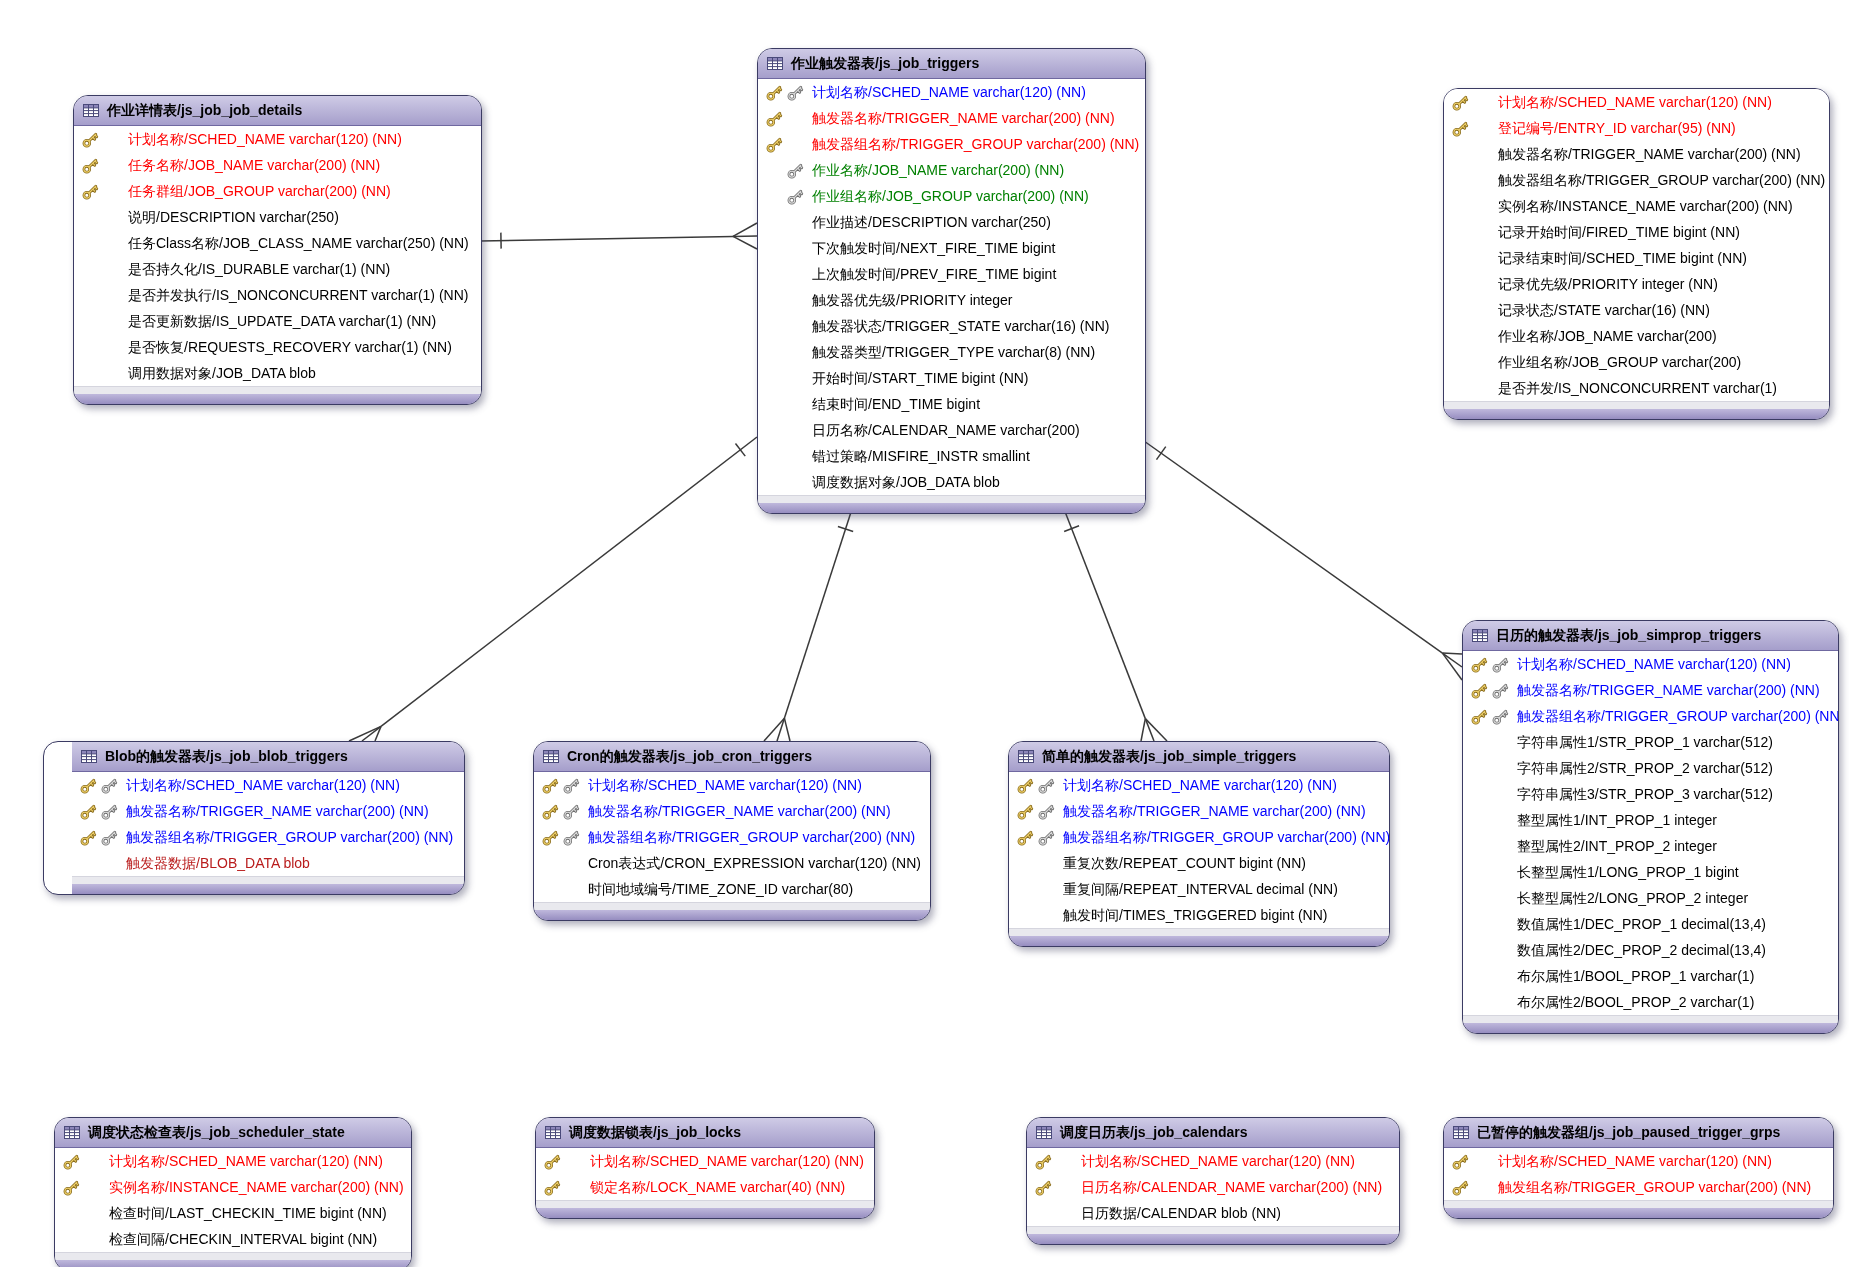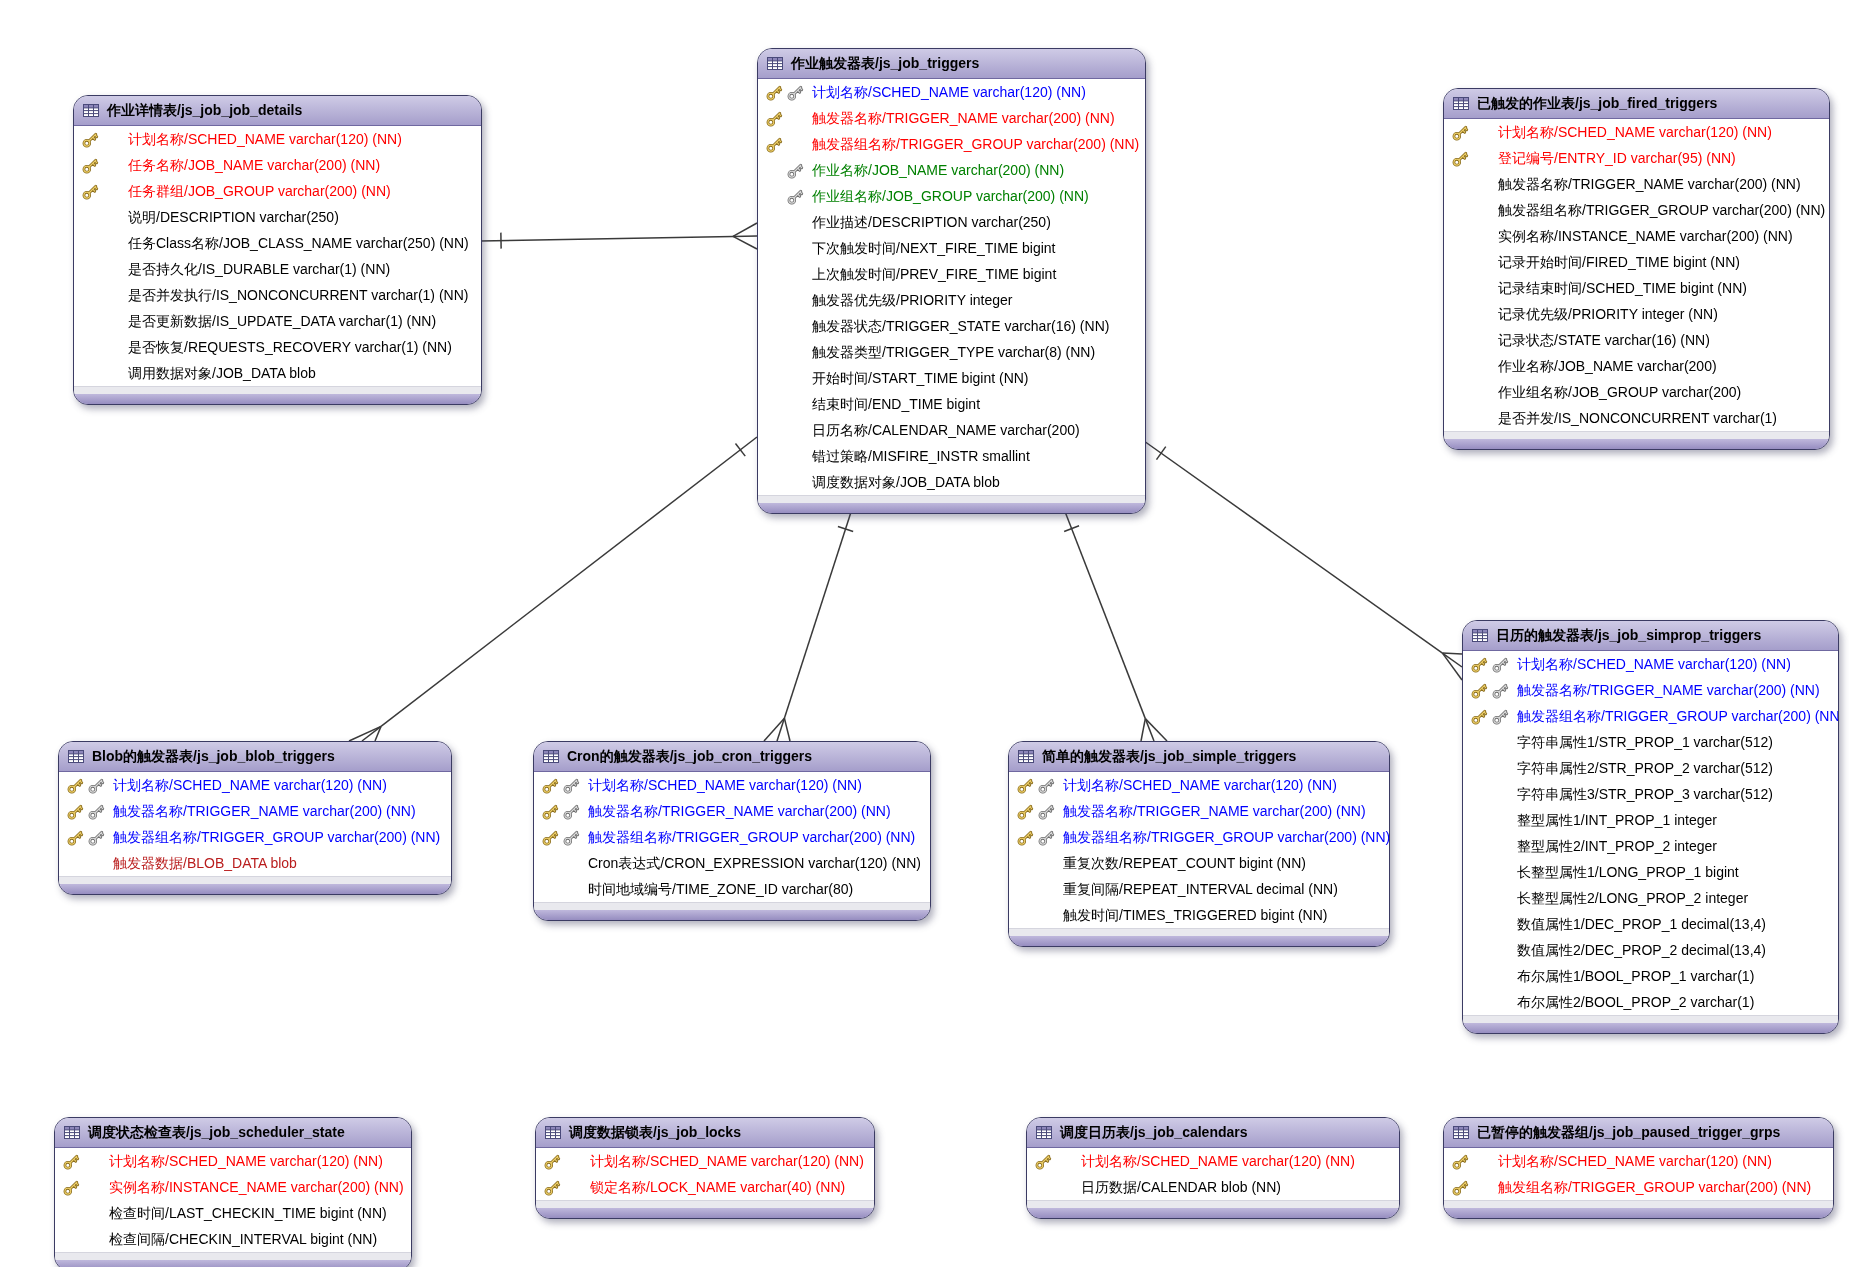--- a/index.html
+++ b/index.html
@@ -184,28 +184,20 @@
         <div class="trow"><span class="ftext" style="color:#000000">开始时间/START_TIME bigint (NN)</span></div>
         <div class="trow"><span class="ftext" style="color:#000000">结束时间/END_TIME bigint</span></div>
         <div class="trow"><span class="ftext" style="color:#000000">日历名称/CALENDAR_NAME varchar(200)</span></div>
         <div class="trow"><span class="ftext" style="color:#000000">错过策略/MISFIRE_INSTR smallint</span></div>
         <div class="trow"><span class="ftext" style="color:#000000">调度数据对象/JOB_DATA blob</span></div>
       </div>
       <div class="tstrip"></div>
       <div class="tbar"></div>
     </div>
     <div class="dbtable" style="left: 1443px; top: 88px; width: 385px;">
-      <div class="thead">
-        <svg width="16" height="13" viewBox="0 0 16 13">
-          <rect x="0.5" y="0.5" width="15" height="12" fill="#ffffff" stroke="#4a4a7a"></rect>
-          <rect x="0.5" y="0.5" width="15" height="3.4" fill="#8d86ba" stroke="#4a4a7a"></rect>
-          <path d="M5.5 0.5 V12.5 M10.5 0.5 V12.5 M0.5 6.6 H15.5 M0.5 9.6 H15.5" stroke="#4a4a7a" fill="none"></path>
-        </svg>
-        <span>已触发的作业表/js_job_fired_triggers</span>
-      </div>
       <div class="tbody">
         <div class="trow"><svg class="keyicon kslot1" width="17" height="17" viewBox="0 0 17 17">
             <g fill="none" stroke-linecap="round">
               <circle cx="4.8" cy="12.2" r="2.9" stroke="#8a6d1f" stroke-width="2.7"></circle>
               <path d="M7 10 L13.8 3.2 M10.8 6.2 l1.9 1.9 M13 4 l1.7 1.7" stroke="#8a6d1f" stroke-width="2.9"></path>
               <circle cx="4.8" cy="12.2" r="2.9" stroke="#eccd66" stroke-width="1.1"></circle>
               <path d="M7 10 L13.8 3.2 M10.8 6.2 l1.9 1.9 M13 4 l1.7 1.7" stroke="#eccd66" stroke-width="1.2"></path>
             </g>
           </svg><span class="ftext" style="color:#ff0000">计划名称/SCHED_NAME varchar(120) (NN)</span></div>
         <div class="trow"><svg class="keyicon kslot1" width="17" height="17" viewBox="0 0 17 17">
@@ -293,21 +285,21 @@
         <div class="trow"><span class="ftext" style="color:#000000">长整型属性1/LONG_PROP_1 bigint</span></div>
         <div class="trow"><span class="ftext" style="color:#000000">长整型属性2/LONG_PROP_2 integer</span></div>
         <div class="trow"><span class="ftext" style="color:#000000">数值属性1/DEC_PROP_1 decimal(13,4)</span></div>
         <div class="trow"><span class="ftext" style="color:#000000">数值属性2/DEC_PROP_2 decimal(13,4)</span></div>
         <div class="trow"><span class="ftext" style="color:#000000">布尔属性1/BOOL_PROP_1 varchar(1)</span></div>
         <div class="trow"><span class="ftext" style="color:#000000">布尔属性2/BOOL_PROP_2 varchar(1)</span></div>
       </div>
       <div class="tstrip"></div>
       <div class="tbar"></div>
     </div>
-    <div class="dbtable" style="left: 58px; top: 741px; width: 392px;">
+    <div class="dbtable" style="left: 43px; top: 741px; width: 392px; padding-left: 28px;">
       <div class="thead">
         <svg width="16" height="13" viewBox="0 0 16 13">
           <rect x="0.5" y="0.5" width="15" height="12" fill="#ffffff" stroke="#4a4a7a"></rect>
           <rect x="0.5" y="0.5" width="15" height="3.4" fill="#8d86ba" stroke="#4a4a7a"></rect>
           <path d="M5.5 0.5 V12.5 M10.5 0.5 V12.5 M0.5 6.6 H15.5 M0.5 9.6 H15.5" stroke="#4a4a7a" fill="none"></path>
         </svg>
         <span>Blob的触发器表/js_job_blob_triggers</span>
       </div>
       <div class="tbody">
         <div class="trow"><svg class="keyicon kslot1" width="17" height="17" viewBox="0 0 17 17">
@@ -556,20 +548,28 @@
       </div>
       <div class="tbody">
         <div class="trow"><svg class="keyicon kslot1" width="17" height="17" viewBox="0 0 17 17">
             <g fill="none" stroke-linecap="round">
               <circle cx="4.8" cy="12.2" r="2.9" stroke="#8a6d1f" stroke-width="2.7"></circle>
               <path d="M7 10 L13.8 3.2 M10.8 6.2 l1.9 1.9 M13 4 l1.7 1.7" stroke="#8a6d1f" stroke-width="2.9"></path>
               <circle cx="4.8" cy="12.2" r="2.9" stroke="#eccd66" stroke-width="1.1"></circle>
               <path d="M7 10 L13.8 3.2 M10.8 6.2 l1.9 1.9 M13 4 l1.7 1.7" stroke="#eccd66" stroke-width="1.2"></path>
             </g>
           </svg><span class="ftext" style="color:#ff0000">计划名称/SCHED_NAME varchar(120) (NN)</span></div>
+        <div class="trow"><svg class="keyicon kslot1" width="17" height="17" viewBox="0 0 17 17">
+            <g fill="none" stroke-linecap="round">
+              <circle cx="4.8" cy="12.2" r="2.9" stroke="#8a6d1f" stroke-width="2.7"></circle>
+              <path d="M7 10 L13.8 3.2 M10.8 6.2 l1.9 1.9 M13 4 l1.7 1.7" stroke="#8a6d1f" stroke-width="2.9"></path>
+              <circle cx="4.8" cy="12.2" r="2.9" stroke="#eccd66" stroke-width="1.1"></circle>
+              <path d="M7 10 L13.8 3.2 M10.8 6.2 l1.9 1.9 M13 4 l1.7 1.7" stroke="#eccd66" stroke-width="1.2"></path>
+            </g>
+          </svg><span class="ftext" style="color:#ff0000">日历名称/CALENDAR_NAME varchar(200) (NN)</span></div>
         <div class="trow"><span class="ftext" style="color:#000000">日历数据/CALENDAR blob (NN)</span></div>
       </div>
       <div class="tstrip"></div>
       <div class="tbar"></div>
     </div>
     <div class="dbtable" style="left: 1443px; top: 1117px; width: 389px;">
       <div class="thead">
         <svg width="16" height="13" viewBox="0 0 16 13">
           <rect x="0.5" y="0.5" width="15" height="12" fill="#ffffff" stroke="#4a4a7a"></rect>
           <rect x="0.5" y="0.5" width="15" height="3.4" fill="#8d86ba" stroke="#4a4a7a"></rect>

